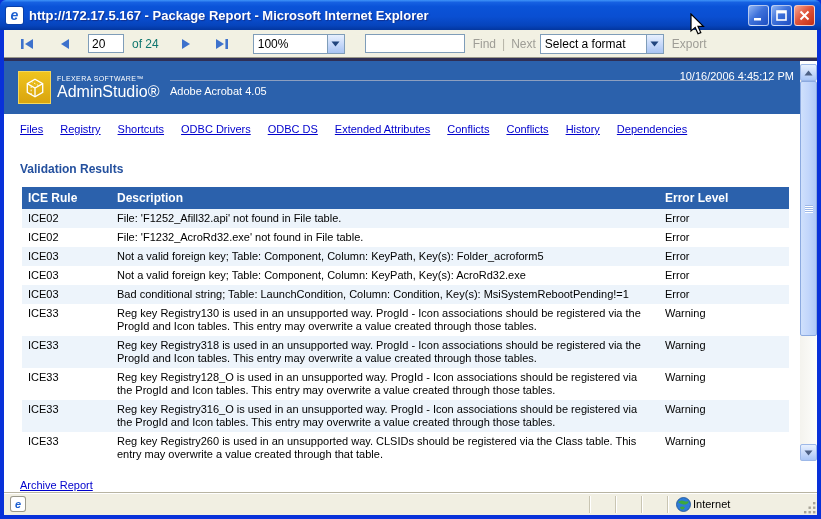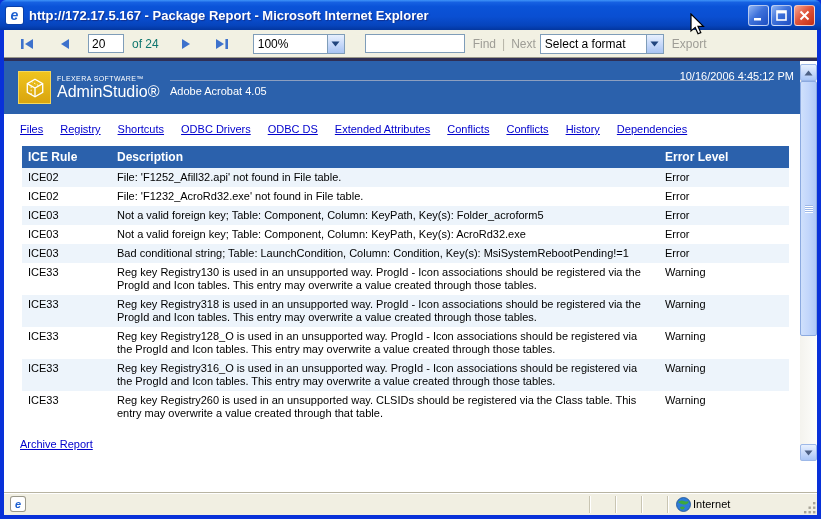--- a/index.html
+++ b/index.html
@@ -203,20 +203,21 @@
         </div>
         <div class="banner-mid">
           <div class="banner-rule"></div>
           <div class="report-subtitle">Adobe Acrobat 4.05</div>
         </div>
         <div class="timestamp">10/16/2006 4:45:12 PM</div>
       </div>
 
       <div class="nav-links"><a href="#">Files</a><a href="#">Registry</a><a href="#">Shortcuts</a><a href="#">ODBC Drivers</a><a href="#">ODBC DS</a><a href="#">Extended Attributes</a><a href="#">Conflicts</a><a href="#">Conflicts</a><a href="#">History</a><a href="#">Dependencies</a></div>
 
+      <div class="section-title">Validation Results</div>
 
       <table class="vtable">
         <colgroup>
             <col class="c-rule">
             <col>
             <col class="c-level">
           </colgroup>
         <thead>
           <tr>
             <th>ICE Rule</th>

